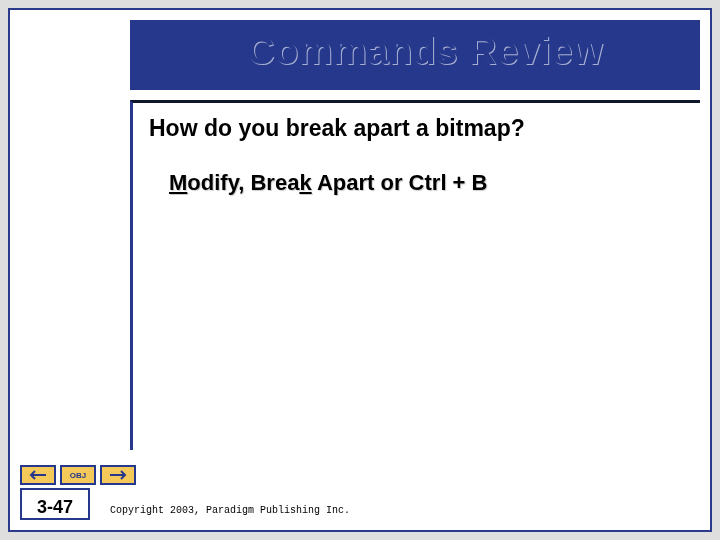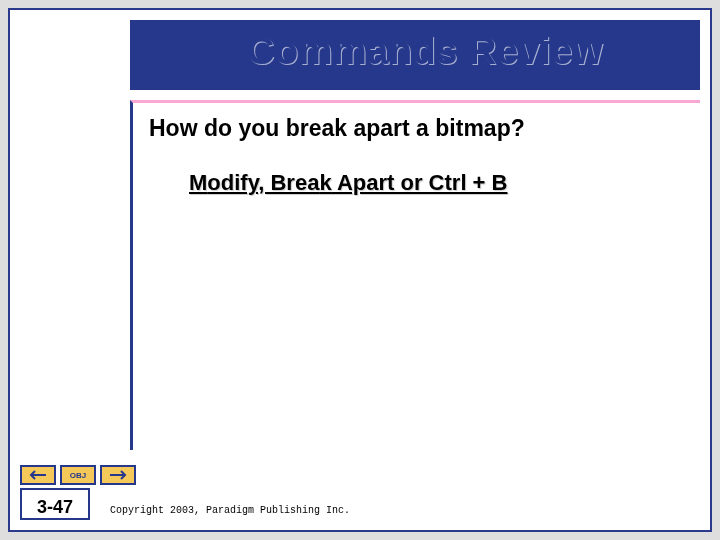--- a/index.html
+++ b/index.html
@@ -31,38 +31,37 @@
     font-weight: bold;
     text-align: center;
     letter-spacing: 0.5px;
     text-shadow: 1px 1px 0 rgba(255,255,255,0.6);
   }
   .body-panel {
     position: absolute;
     left: 120px; top: 90px;
     right: 10px;
     height: 350px;
-    border-top: 3px solid #f9a8d4;
+    border-top: 3px solid #0f172a;
     border-left: 3px solid #25388b;
     background: #ffffff;
     padding: 12px 16px;
   }
   .question {
     font-size: 23px;
     font-weight: bold;
     color: #000;
     margin-bottom: 28px;
   }
   .answer {
     font-size: 22px;
     font-weight: bold;
     color: #000;
-    margin-left: 40px;
+    margin-left: 20px;
     text-shadow: 1px 1px 1px rgba(0,0,0,0.2);
-    text-decoration: underline;
   }
   .u { text-decoration: underline; }
   .nav {
     position: absolute;
     left: 10px; bottom: 45px;
     display: flex;
     gap: 4px;
     margin-top: 8px;
   }
   .nav-btn {

